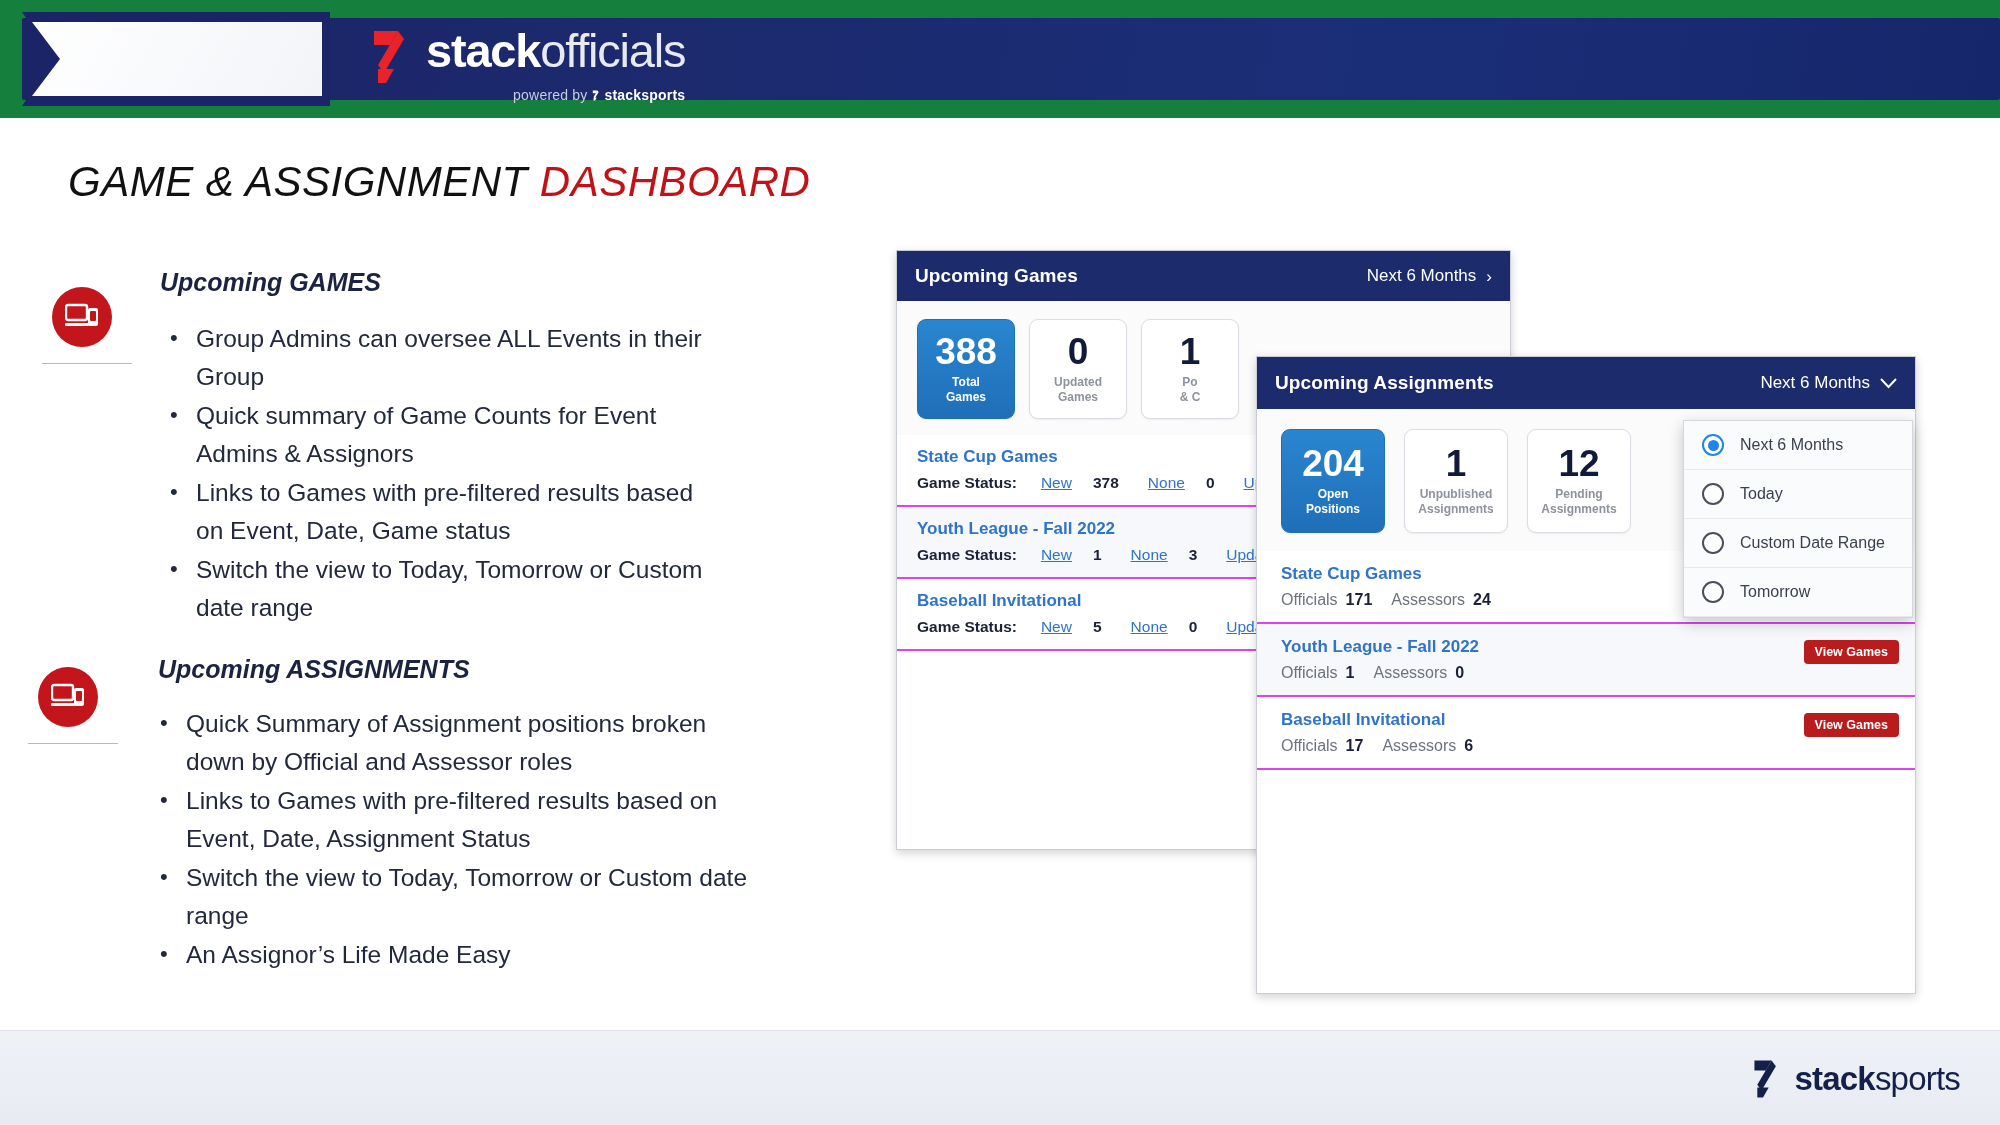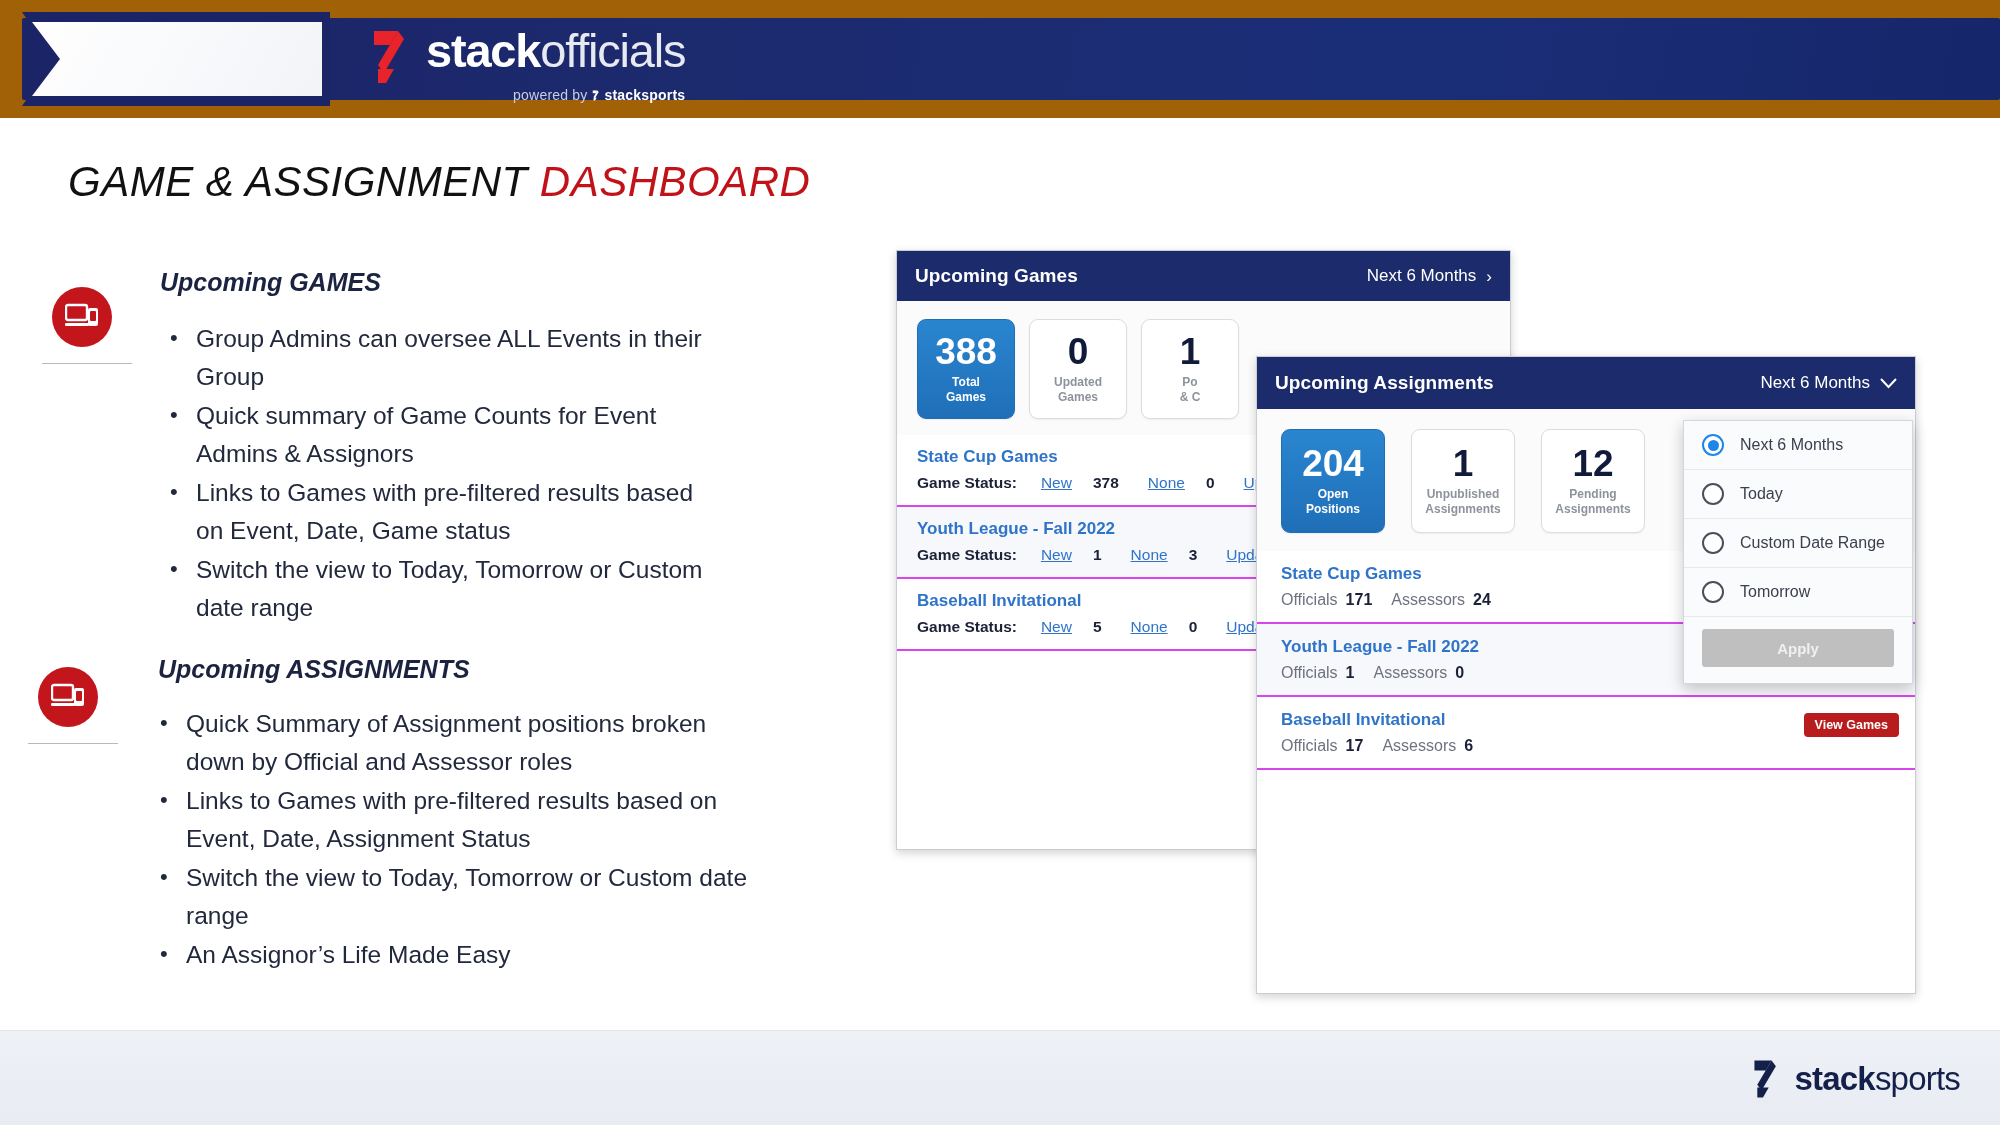--- a/index.html
+++ b/index.html
@@ -9,21 +9,21 @@
     background: #ffffff;
     position: relative;
     overflow: hidden;
   }
 
   
   .banner {
     position: absolute;
     left: 0; top: 0;
     width: 2000px; height: 118px;
-    background: #a16207;
+    background: #15803d;
   }
   .banner-bar {
     position: absolute;
     left: 22px; top: 18px;
     width: 1978px; height: 82px;
     background: linear-gradient(100deg, #1b2466 0%, #1c2a6e 35%, #1a2e78 70%, #16266a 100%);
     border-radius: 2px;
   }
   .banner-arrow-outline {
     position: absolute;
@@ -476,21 +476,21 @@
   <div class="card-head" style="height:52px;">
     <div class="title">Upcoming Assignments</div>
     <div class="right">
       <span>Next 6 Months</span>
       <svg width="17" height="11" viewBox="0 0 17 11">
         <polyline points="1,1 8.5,9 16,1" fill="none" stroke="#ffffff" stroke-width="2"></polyline>
       </svg>
     </div>
   </div>
 
-  <div class="tiles" style="padding:20px 24px 18px 24px; gap:26px;">
+  <div class="tiles" style="padding:20px 24px 18px 24px; gap:19px;">
     <div class="tile primary" style="width:104px;height:104px;">
       <div class="num">204</div>
       <div class="lbl">
         <div>Open</div>
         <div>Positions</div>
       </div>
     </div>
     <div class="tile" style="width:104px;height:104px;">
       <div class="num">1</div>
       <div class="lbl">
@@ -549,23 +549,20 @@
     <span class="radio"></span>
     <span>Today</span>
   </div>
   <div class="dd-item">
     <span class="radio"></span>
     <span>Custom Date Range</span>
   </div>
   <div class="dd-item">
     <span class="radio"></span>
     <span>Tomorrow</span>
-  </div>
-  <div class="dd-apply-wrap">
-    <button class="apply-btn">Apply</button>
   </div>
 </div>
 
 <div class="footer">
   <div class="footer-logo">
     <svg width="34" height="40" viewBox="0 0 46 56">
       <polygon points="4,2 28,2 20,16 4,16" fill="#14204a"></polygon>
       <polygon points="28,2 34,10 14,44 8,36" fill="#14204a"></polygon>
       <polygon points="8,40 24,40 16,54 8,54" fill="#14204a"></polygon>
     </svg>

